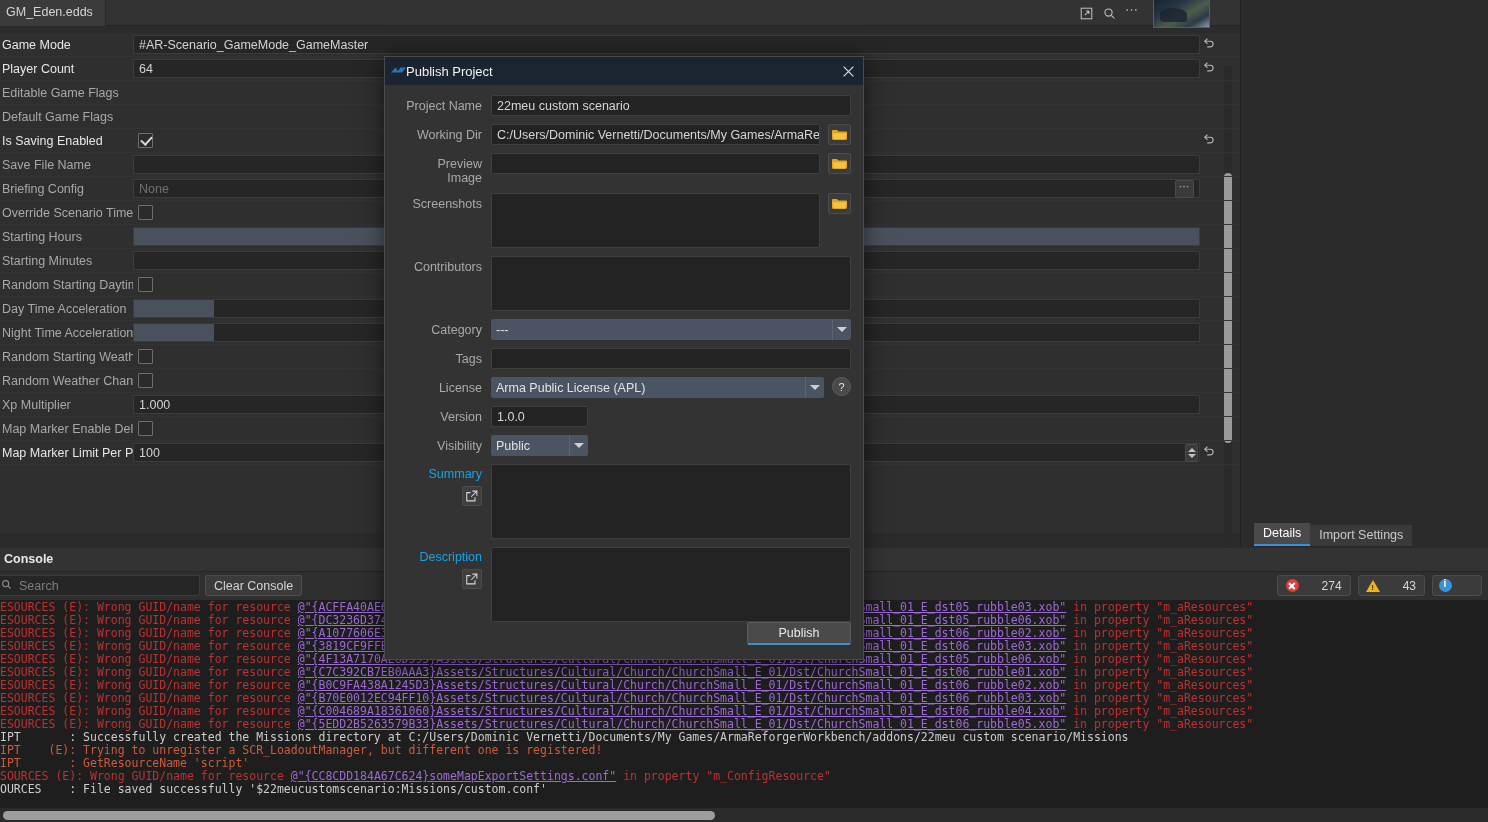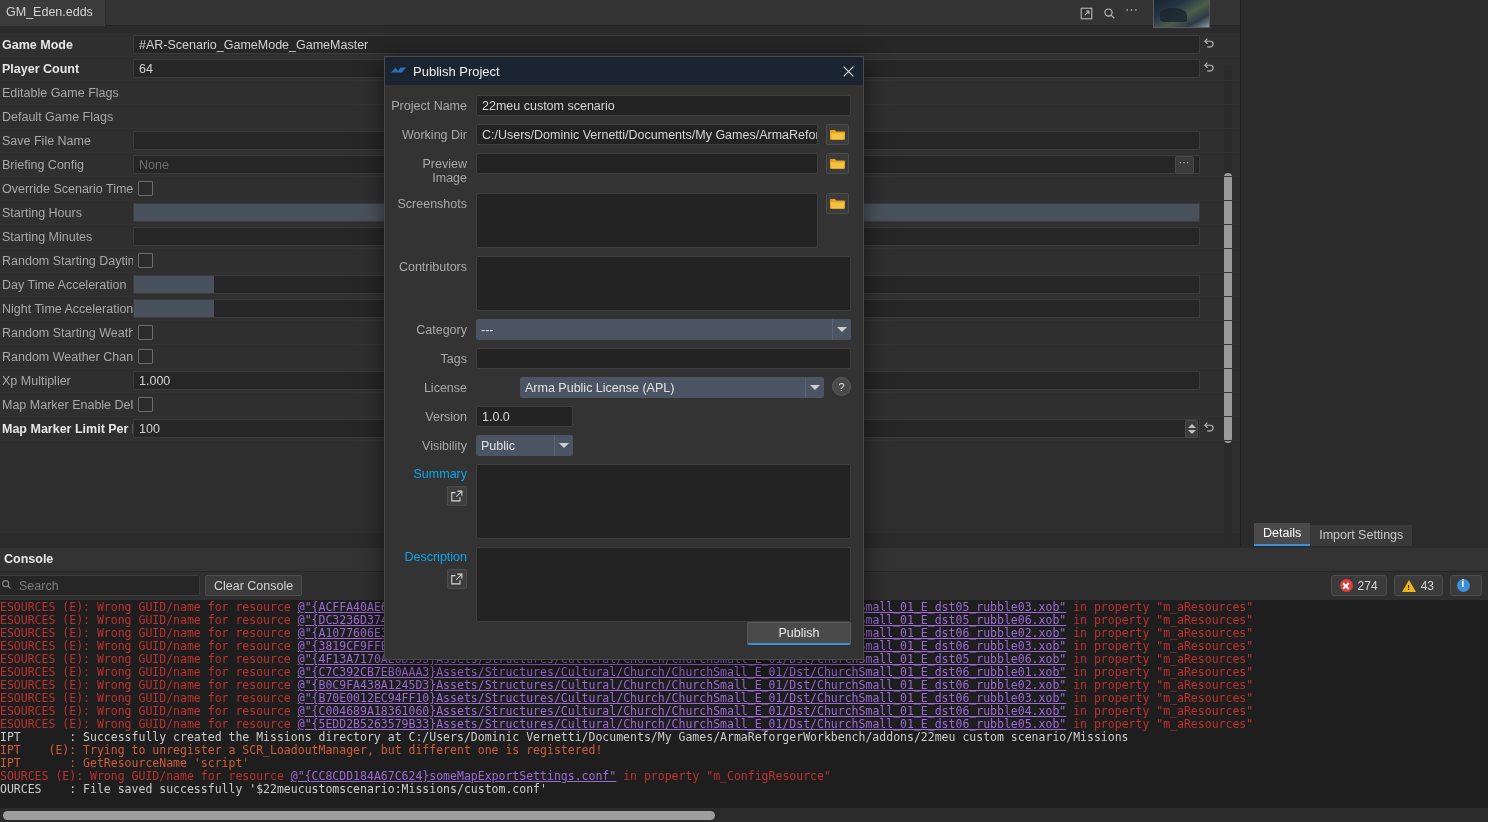--- a/index.html
+++ b/index.html
@@ -51,21 +51,21 @@
     background: #2f2f2f;
   }
   .prop-row {
     position: relative; height: 24px; display: flex; align-items: center;
     border-bottom: 1px solid #333; 
   }
   .prop-label {
     width: 133px; padding-left: 2px; flex: none;
     font-size: 12.5px; color: #a8a8a8; white-space: nowrap; overflow: hidden;
   }
-  .prop-label.bold { color: #e6e6e6; font-weight: bold; }
+  .prop-label.bold { color: #e6e6e6; font-weight: normal; }
   .prop-value { position: relative; flex: 1; height: 24px; display: flex; align-items: center; }
 
   .field {
     height: 19px; background: #262626; border: 1px solid #3c3c3c;
     border-radius: 1px; color: #d2d2d2; font-size: 12.5px;
     padding: 0 5px; display: flex; align-items: center;
     width: 1067px;
   }
   .field.dim { color: #6f6f6f; }
   .slider {
@@ -150,21 +150,21 @@
   .search-wrap input::placeholder { color: #7d7d7d; }
   .clear-console-btn {
     position: absolute; left: 205px; top: 3px; height: 21px; padding: 0 8px;
     background: #3b3b3b; border: 1px solid #4d4d4d; border-radius: 2px;
     color: #d4d4d4; font-size: 12.5px; display: flex; align-items: center;
   }
   .badges { position: absolute; right: 6px; top: 3px; display: flex; gap: 7px; }
   .badge {
     height: 21px; min-width: 46px; padding: 0 8px;
     background: #3b3b3b; border: 1px solid #4d4d4d; border-radius: 3px;
-    display: flex; align-items: center; gap: 5px; color: #d8d8d8; font-size: 12px;
+    display: flex; align-items: center; gap: 23px; color: #d8d8d8; font-size: 12px;
   }
   .badge .ico { width: 13px; height: 13px; display: flex; align-items: center; justify-content: center; }
   .dot-err { width: 13px; height: 13px; border-radius: 50%; background: #e13d3d; position: relative; }
   .dot-err:before, .dot-err:after {
     content:""; position:absolute; left:2.7px; top:5.6px; width:7.5px; height:1.8px; background:#fff;
   }
   .dot-err:before { transform: rotate(45deg); }
   .dot-err:after { transform: rotate(-45deg); }
   .tri-warn {
     width: 0; height: 0; border-left: 7px solid transparent; border-right: 7px solid transparent;
@@ -196,29 +196,29 @@
   }
 
   
   .dialog {
     position: absolute; left: 384px; top: 56px; width: 480px; height: 604px;
     background: #333333; border: 1px solid #4a4a4a;
     box-shadow: 0 4px 22px rgba(0,0,0,.55);
   }
   .dlg-title {
     position: relative; height: 28px; background: #1b2431;
-    display: flex; align-items: center; padding: 0 6px; gap: 7px; text-align: center;
+    display: flex; align-items: center; padding: 0 6px;  text-align: center;
   }
   .dlg-logo { width: 15px; height: 11px; }
   .dlg-title-text { font-size: 13px; color: #f0f0f0; }
   .dlg-close {
     position: absolute; right: 6px; top: 5px; width: 18px; height: 18px;
     color: #dcdcdc; display: flex; align-items: center; justify-content: center;
   }
-  .dlg-body { position: relative; padding: 10px 12px 0 1px; }
+  .dlg-body { position: relative; padding: 10px 12px 0 16px; }
   .frow { display: flex; align-items: flex-start; margin-bottom: 8px; }
   .flabel {
     width: 90px; flex: none; text-align: right; padding-right: 9px;
     font-size: 12.5px; color: #a9a9a9; padding-top: 4px;
   }
   .finput {
     background: #232323; border: 1px solid #3f3f3f; border-radius: 2px;
     height: 21px; color: #d6d6d6; font-size: 12.5px;
     padding: 0 5px; display: flex; align-items: center; overflow: hidden; white-space: nowrap;
   }
@@ -318,20 +318,30 @@
               </svg></div>
           </div>
         </div>
         <div class="prop-row">
           <div class="prop-label">Editable Game Flags</div>
           <div class="prop-value"></div>
         </div>
         <div class="prop-row">
           <div class="prop-label">Default Game Flags</div>
           <div class="prop-value"></div>
+        </div>
+        <div class="prop-row">
+          <div class="prop-label bold">Is Saving Enabled</div>
+          <div class="prop-value">
+            <div class="cbox checked"></div>
+            <div class="undo"><svg width="14" height="14" viewBox="0 0 16 16" fill="none" stroke="#b5b5b5" stroke-width="1.3">
+                <path d="M4 6 H9.5 a3.2 3.2 0 0 1 0 6.4 H6"></path>
+                <path d="M6.2 3 L3.2 6 L6.2 9"></path>
+              </svg></div>
+          </div>
         </div>
         <div class="prop-row">
           <div class="prop-label">Save File Name</div>
           <div class="prop-value">
             <div class="field"></div>
           </div>
         </div>
         <div class="prop-row">
           <div class="prop-label">Briefing Config</div>
           <div class="prop-value">
@@ -543,21 +553,21 @@
         </div>
       </div>
 
       <div class="frow">
         <div class="flabel">Tags</div>
         <div class="finput w-full"></div>
       </div>
 
       <div class="frow">
         <div class="flabel">License</div>
-        <div class="combo w-dir" style="background:#4b5462;border-color:#5a6472;margin-left:44px;">
+        <div class="combo w-dir" style="background:#4b5462;border-color:#5a6472;">
           <span>Arma Public License (APL)</span>
           <span class="arrowbox">
               <i class="caret"></i>
             </span>
         </div>
         <div class="help-btn">
           <span>?</span>
         </div>
       </div>
 

